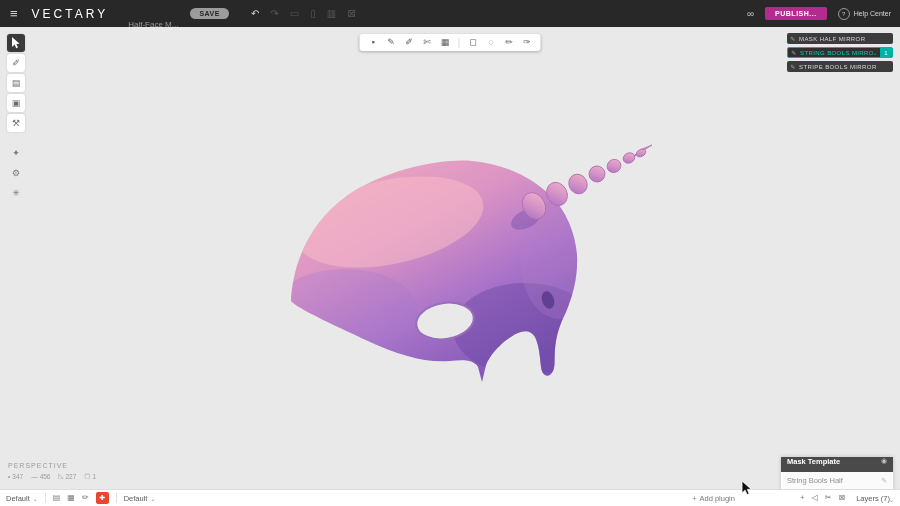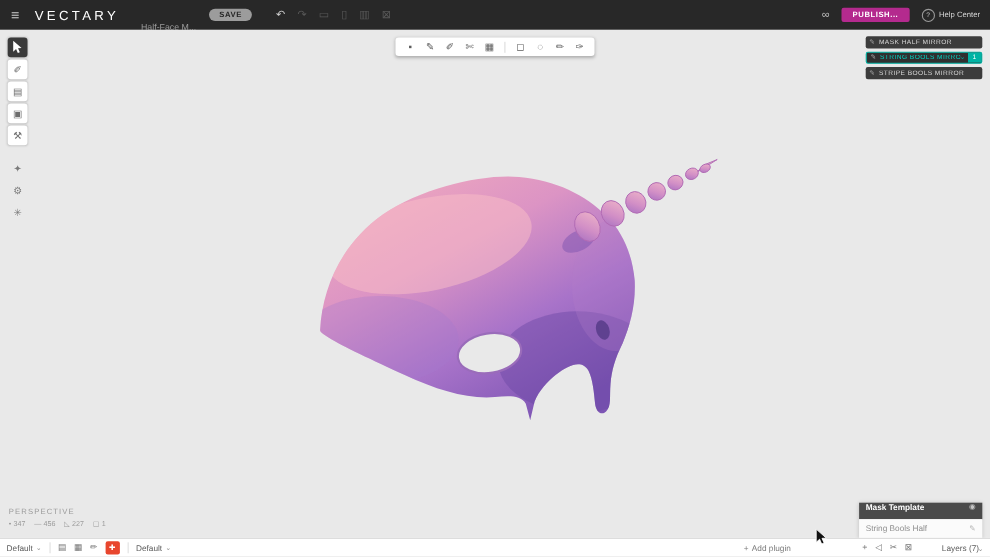--- a/index.html
+++ b/index.html
@@ -71,21 +71,21 @@
     border-top:1px solid #ddd;display:flex;align-items:center;z-index:30;
     font-size:7.5px;color:#5c5c5c;padding:0 6px;gap:7px;}
   .bb-chev{font-size:6px;color:#8a8a8a;margin-left:-4px;}
   .bb-div{width:1px;height:10px;background:#e0e0e0;}
   .bb-ic{font-size:8px;color:#777;line-height:1;}
   .bb-red{width:13px;height:12px;background:#e8462e;border-radius:2px;color:#fff;font-size:7px;
     display:flex;align-items:center;justify-content:center;}
   .bb-spacer{flex:1;}
   .bb-addplugin{color:#7a7a7a;display:flex;gap:3px;align-items:center;}
   .bb-right{display:flex;align-items:center;gap:7px;margin-left:58px;}
-  .bb-layers{display:flex;align-items:flex-end;gap:3px;margin-left:20px;}
+  .bb-layers{display:flex;align-items:flex-end;gap:3px;margin-left:4px;}
   
   .cursor{position:absolute;left:741px;top:481px;z-index:50;pointer-events:none;}
 </style>
 </head>
 <body>
 
 <div class="topbar">
   <span class="hamburger">≡</span>
   <span class="logo">VECTARY</span>
   <span class="doc-title">Half-Face M...</span>

